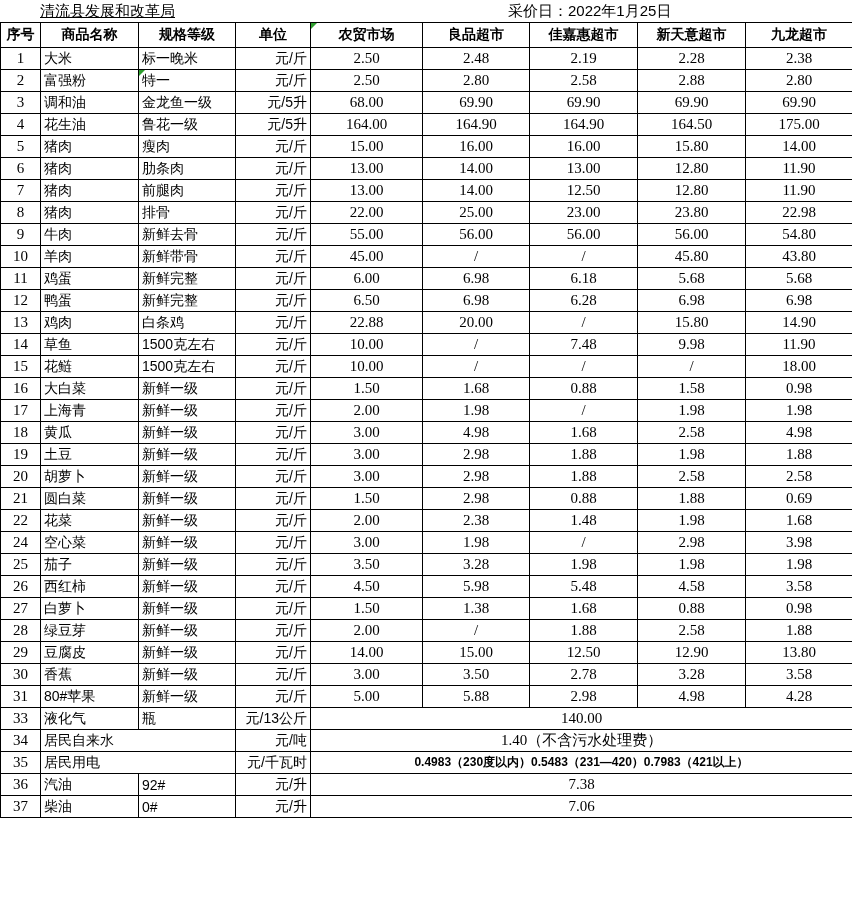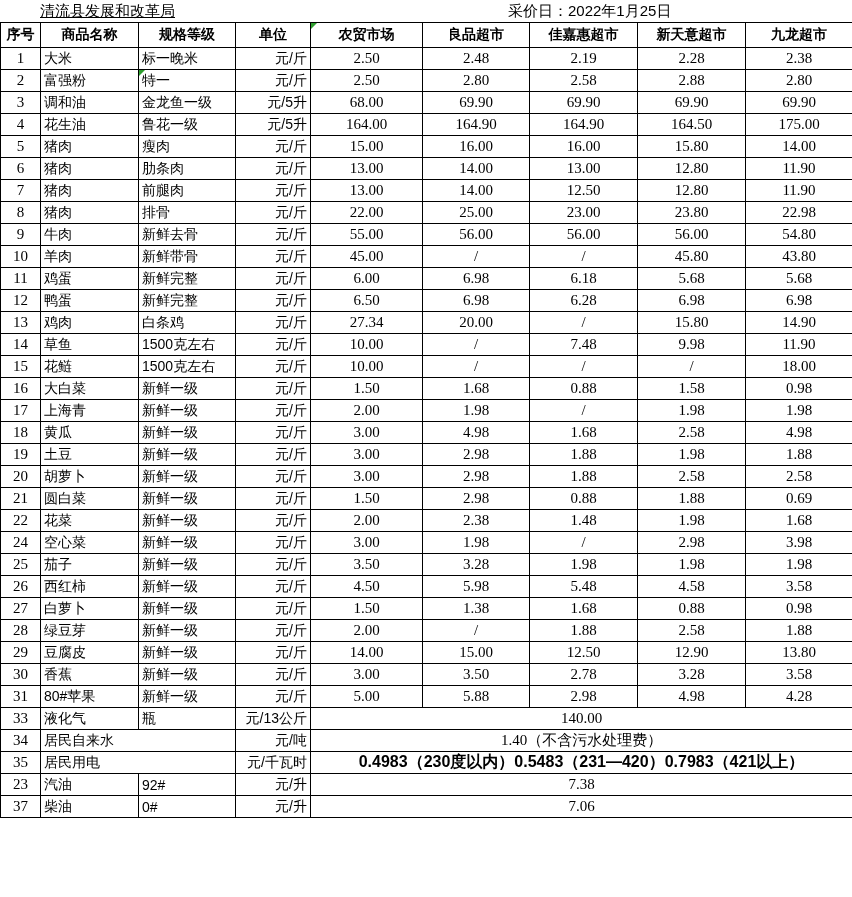--- a/index.html
+++ b/index.html
@@ -66,21 +66,21 @@
     text-align: right;
     font-size: 14px;
   }
   td.c-val {
     text-align: center;
     font-family: "Liberation Serif", "DejaVu Serif", serif;
     font-size: 15px;
   }
   td.c-val.small {
     font-family: "Liberation Sans", "DejaVu Sans", sans-serif;
-    font-size: 16px;
+    font-size: 12px;
     font-weight: bold;
   }
 
   
   .flag::after {
     content: "";
     position: absolute;
     top: 0;
     left: 0;
     width: 0;
@@ -254,21 +254,21 @@
           <td class="c-val">6.98</td>
           <td class="c-val">6.28</td>
           <td class="c-val">6.98</td>
           <td class="c-val">6.98</td>
         </tr>
         <tr>
           <td class="c-no">13</td>
           <td class="c-name">鸡肉</td>
           <td class="c-spec">白条鸡</td>
           <td class="c-unit">元/斤</td>
-          <td class="c-val">27.34</td>
+          <td class="c-val">22.88</td>
           <td class="c-val">20.00</td>
           <td class="c-val">/</td>
           <td class="c-val">15.80</td>
           <td class="c-val">14.90</td>
         </tr>
         <tr>
           <td class="c-no">14</td>
           <td class="c-name">草鱼</td>
           <td class="c-spec">1500克左右</td>
           <td class="c-unit">元/斤</td>
@@ -467,21 +467,21 @@
           <td class="c-unit">元/吨</td>
           <td class="c-val" colspan="5">1.40（不含污水处理费）</td>
         </tr>
         <tr>
           <td class="c-no">35</td>
           <td class="c-name" colspan="2">居民用电</td>
           <td class="c-unit">元/千瓦时</td>
           <td class="c-val small" colspan="5">0.4983（230度以内）0.5483（231—420）0.7983（421以上）</td>
         </tr>
         <tr>
-          <td class="c-no">23</td>
+          <td class="c-no">36</td>
           <td class="c-name">汽油</td>
           <td class="c-spec">92#</td>
           <td class="c-unit">元/升</td>
           <td class="c-val" colspan="5">7.38</td>
         </tr>
         <tr>
           <td class="c-no">37</td>
           <td class="c-name">柴油</td>
           <td class="c-spec">0#</td>
           <td class="c-unit">元/升</td>

